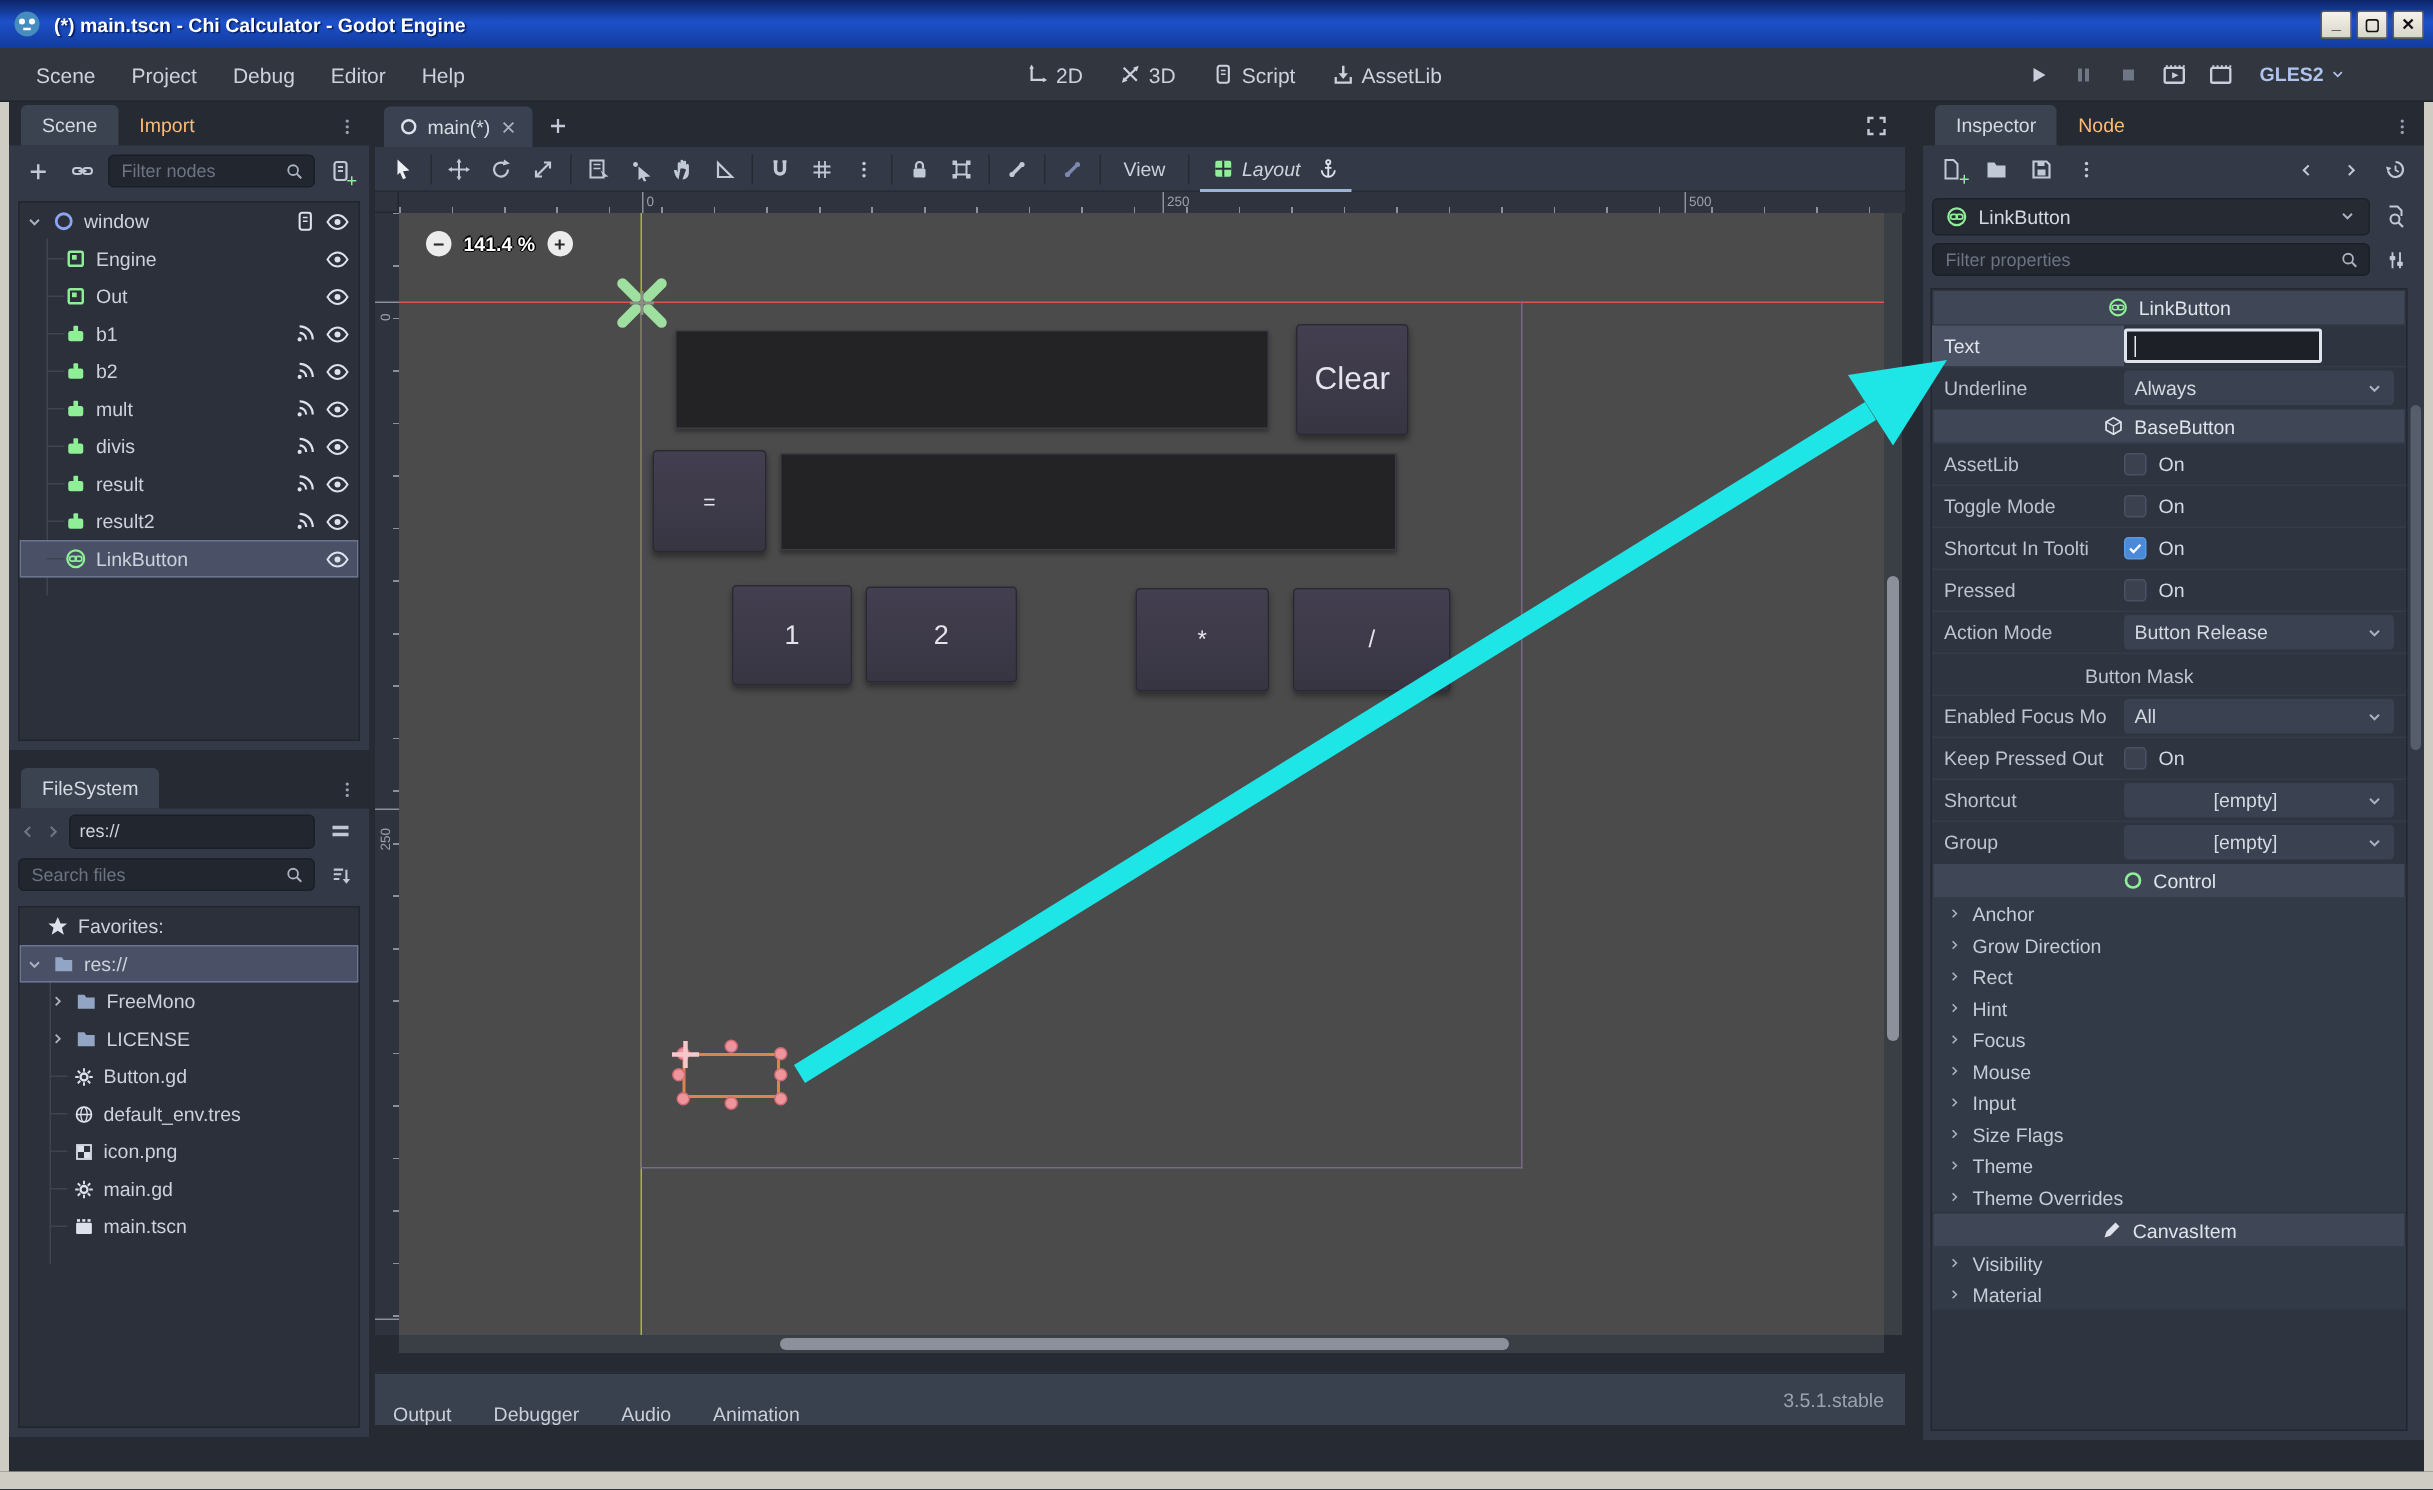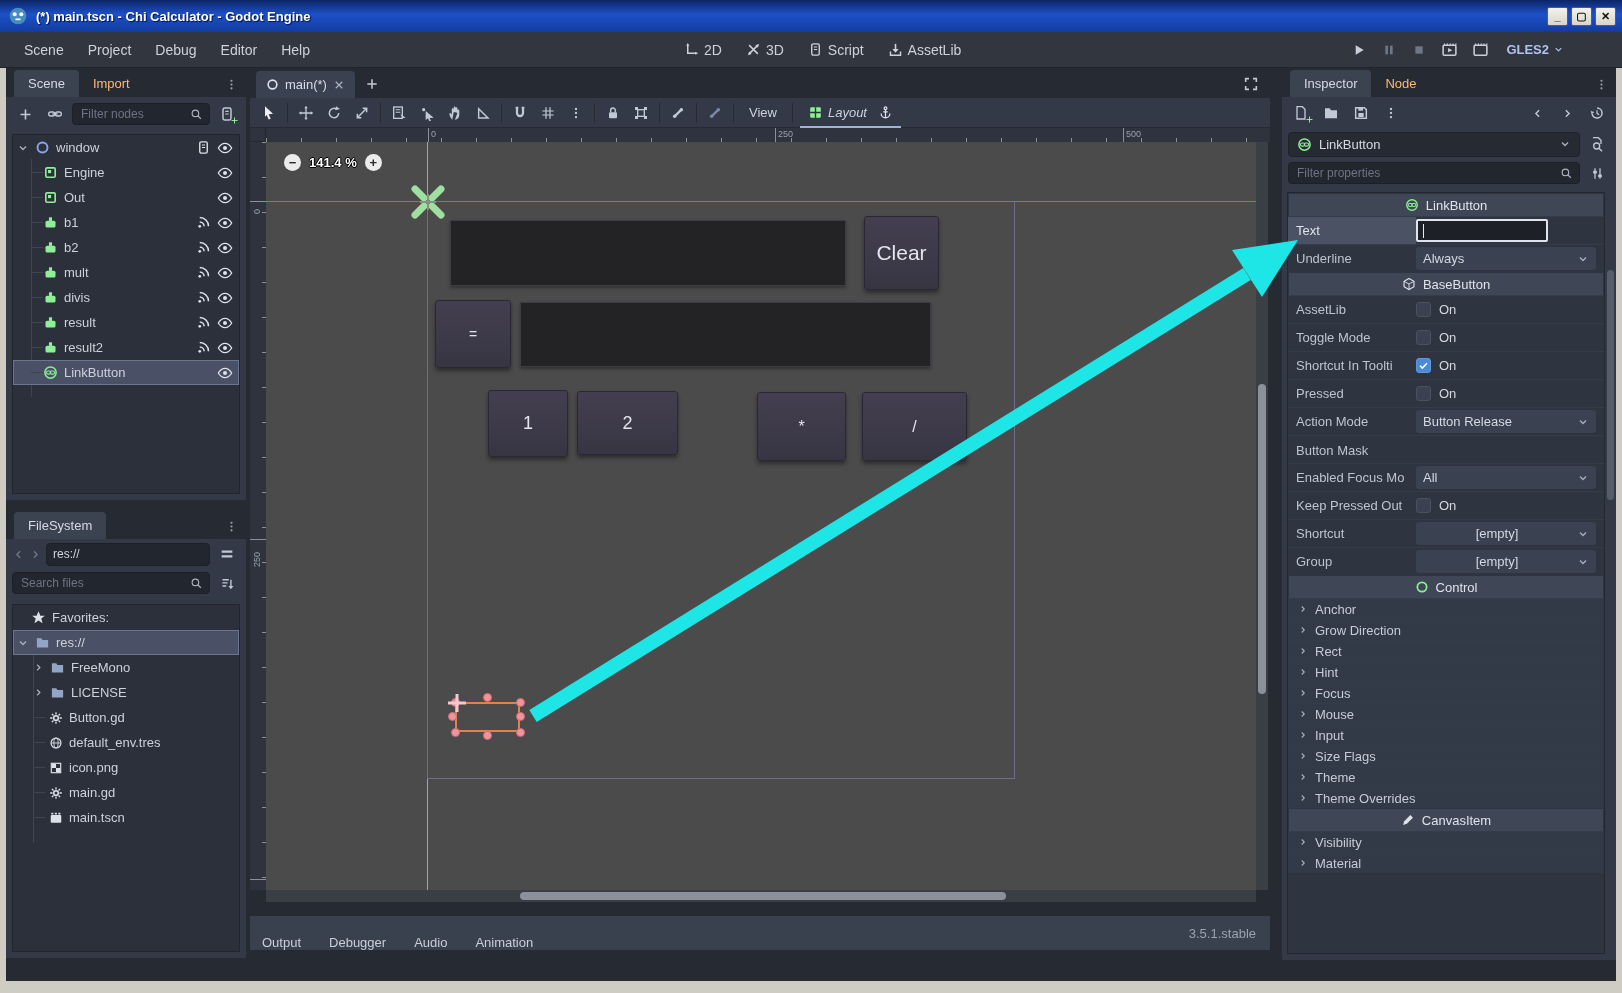--- a/index.html
+++ b/index.html
@@ -56,21 +56,21 @@
   .zoomtxt{color:#fff;font-size:13px;font-weight:bold;text-shadow:-1px 0 #000,1px 0 #000,0 -1px #000,0 1px #000;}
   .handle{position:absolute;width:9px;height:9px;border-radius:50%;background:#f0949c;border:1px solid #d06a74;}
   
   #bottombar{background:#3a414e;display:flex;align-items:center;font-size:13px;color:#c9ced7;gap:4px;border-top:1px solid #262a32;}
   #bottombar .btab{padding:0 12px;height:100%;display:flex;align-items:flex-end;}
   #version{margin-left:auto;color:#9aa2b2;padding-right:14px;font-size:13px;}
   
   .selbox{background:#262b33;border:1px solid #1d212a;border-radius:4px;height:25px;display:flex;align-items:center;padding:0 8px;gap:7px;color:#d5dae2;font-size:13px;}
   .ipbody{background:#2e3440;border:1px solid #23272f;overflow:hidden;}
   .ipcat{height:22px;margin:1px 1px 0 1px;background:#3f4656;display:flex;align-items:center;justify-content:center;gap:7px;font-size:13px;color:#dfe3ea;}
-  .iprow{min-height:28px;display:flex;align-items:center;border-top:1px solid #353c49;font-size:13px;}
+  .iprow{min-height:28px;display:flex;align-items:center;border-top:1px solid #353c49;font-size:13px;justify-content:center;}
   .iplabel{flex:0 0 128px;padding-left:8px;color:#bdc4d0;white-space:nowrap;overflow:hidden;align-self:stretch;display:flex;align-items:center;}
   .ipval{flex:1;display:flex;align-items:center;padding-right:8px;color:#d4d9e2;}
   .dd{flex:1;height:23px;background:#3a4150;border-radius:3px;display:flex;align-items:center;padding:0 7px;gap:6px;color:#d4d9e2;}
   .dd .lbl{flex:1;}
   .cb{width:15px;height:15px;border-radius:3px;background:#3b414e;border:1px solid #4a5160;display:flex;align-items:center;justify-content:center;margin-right:8px;flex:none;}
   .cb.on{background:#4a8ad8;border-color:#5a9ae0;}
   .ipgroup{height:21px;display:flex;align-items:center;gap:7px;padding-left:10px;font-size:13px;color:#c6ccd6;border-top:1px solid #353c49;background:#323947;}
   .textinput{height:23px;width:132px;background:#1d2127;border:2px solid #dfe4ec;border-radius:2px;display:flex;align-items:center;padding:0 5px;}
   .caret{width:1px;height:14px;background:#e8ecf2;}
   .scrollthumb{background:#8b909a;border-radius:5px;position:absolute;}

